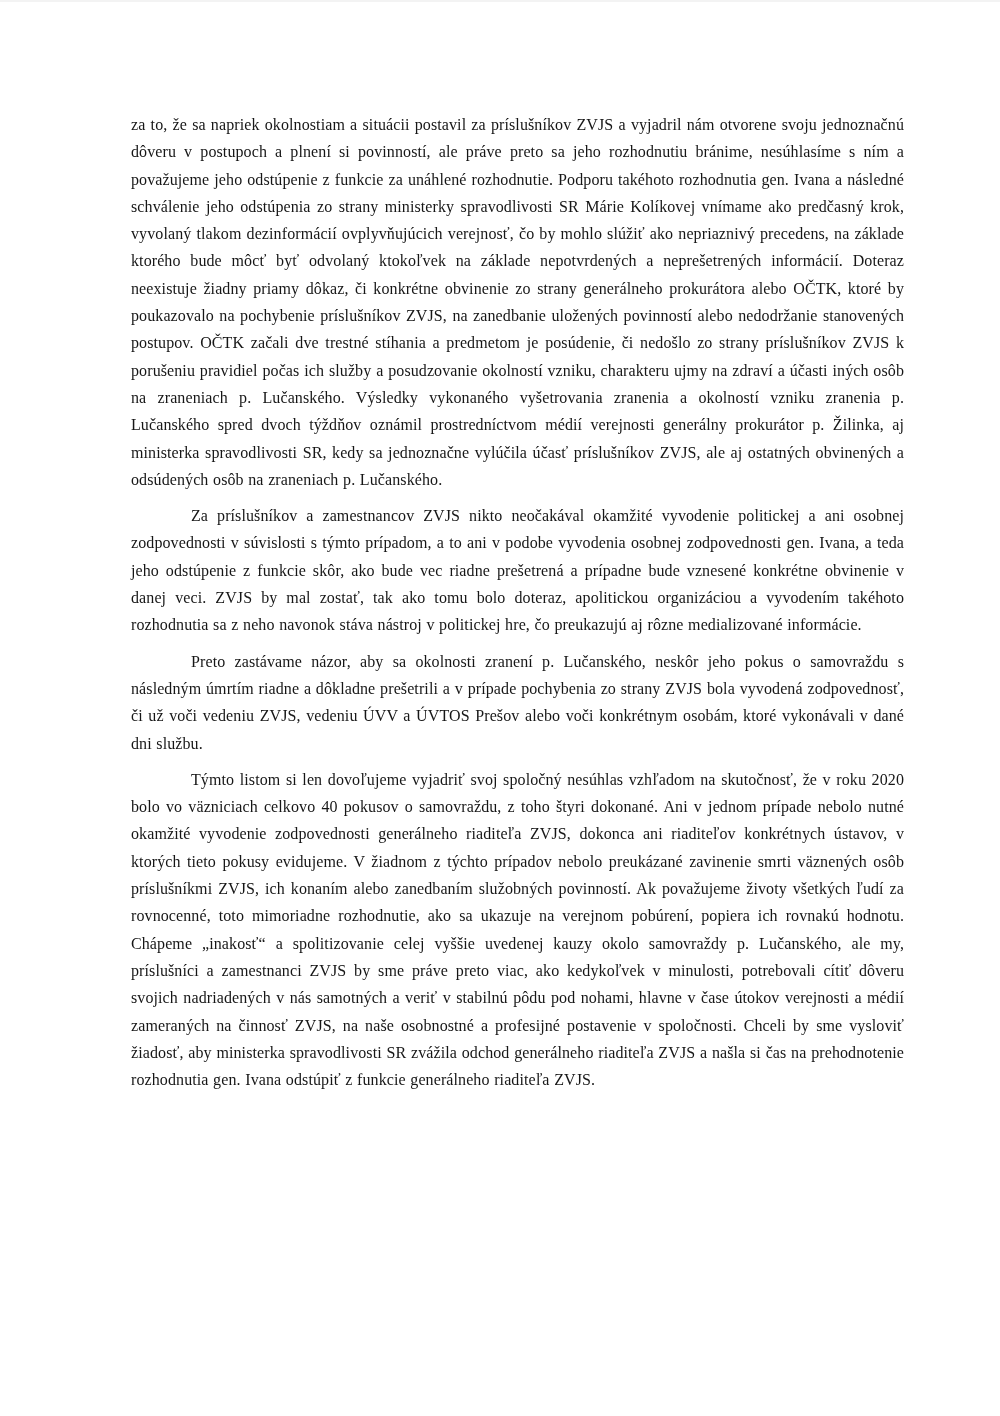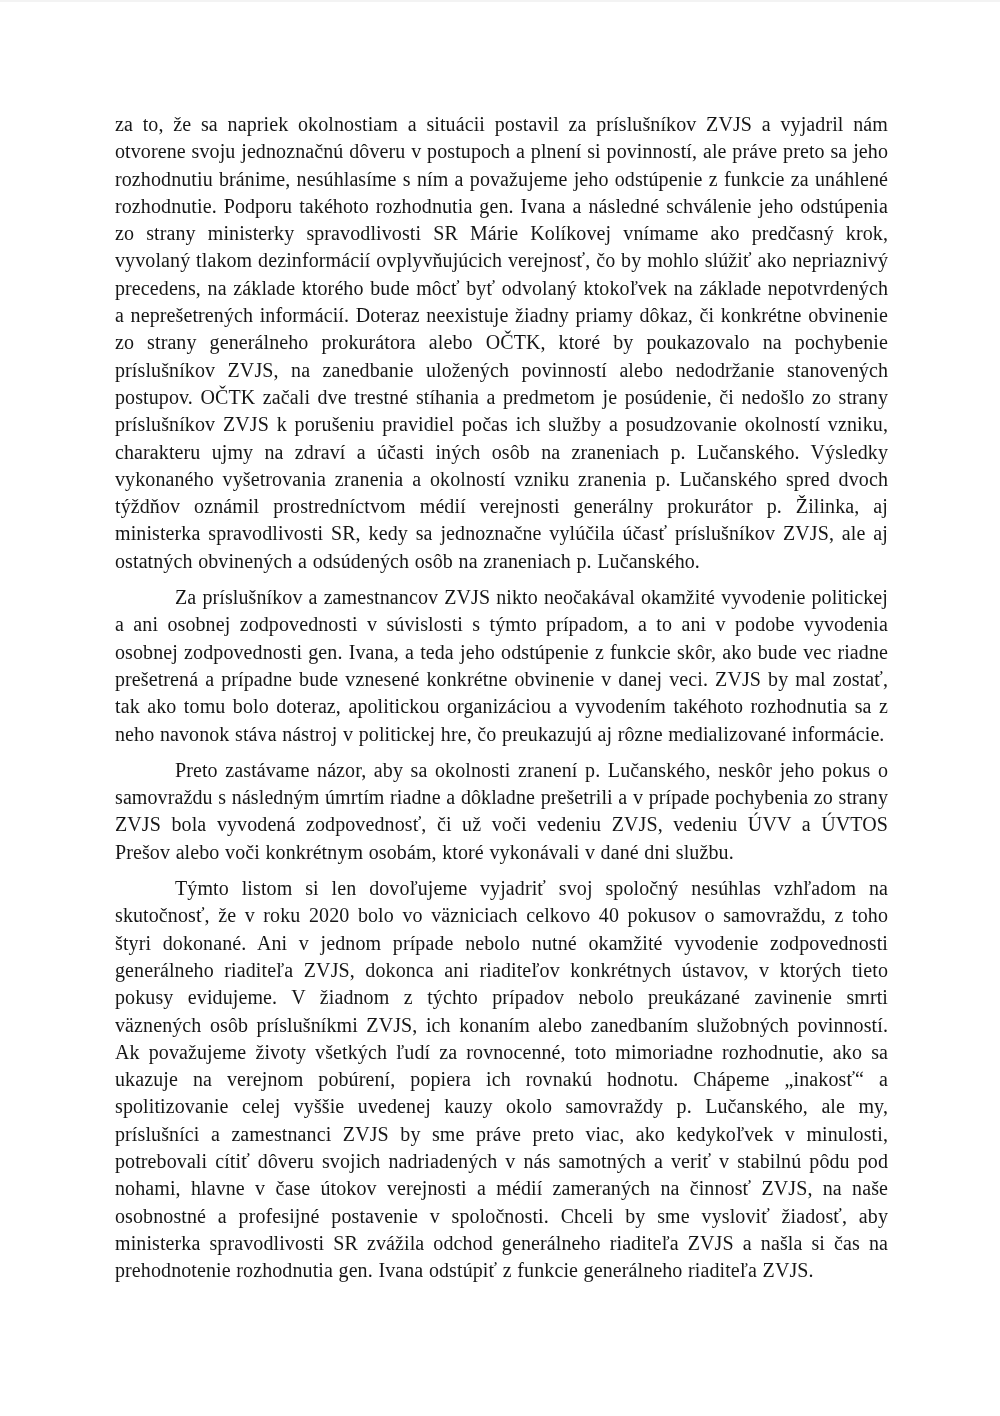--- a/index.html
+++ b/index.html
@@ -17,25 +17,25 @@
   }
   
   .scan-edge {
     position: absolute;
     top: 0; left: 0; right: 0;
     height: 2px;
     background: #f3f3f3;
   }
   .content {
     position: absolute;
-    left: 115px;
+    left: 131px;
     top: 111px;
     width: 773px;
     text-align: justify;
-    font-size: 20px;
+    font-size: 16px;
     line-height: 27.3px;
     color: #161616;
     letter-spacing: 0.1px;
     word-spacing: 0.5px;
   }
   .content p {
     margin: 0 0 9px 0;
     text-indent: 60px;
   }
   .content p.first {

